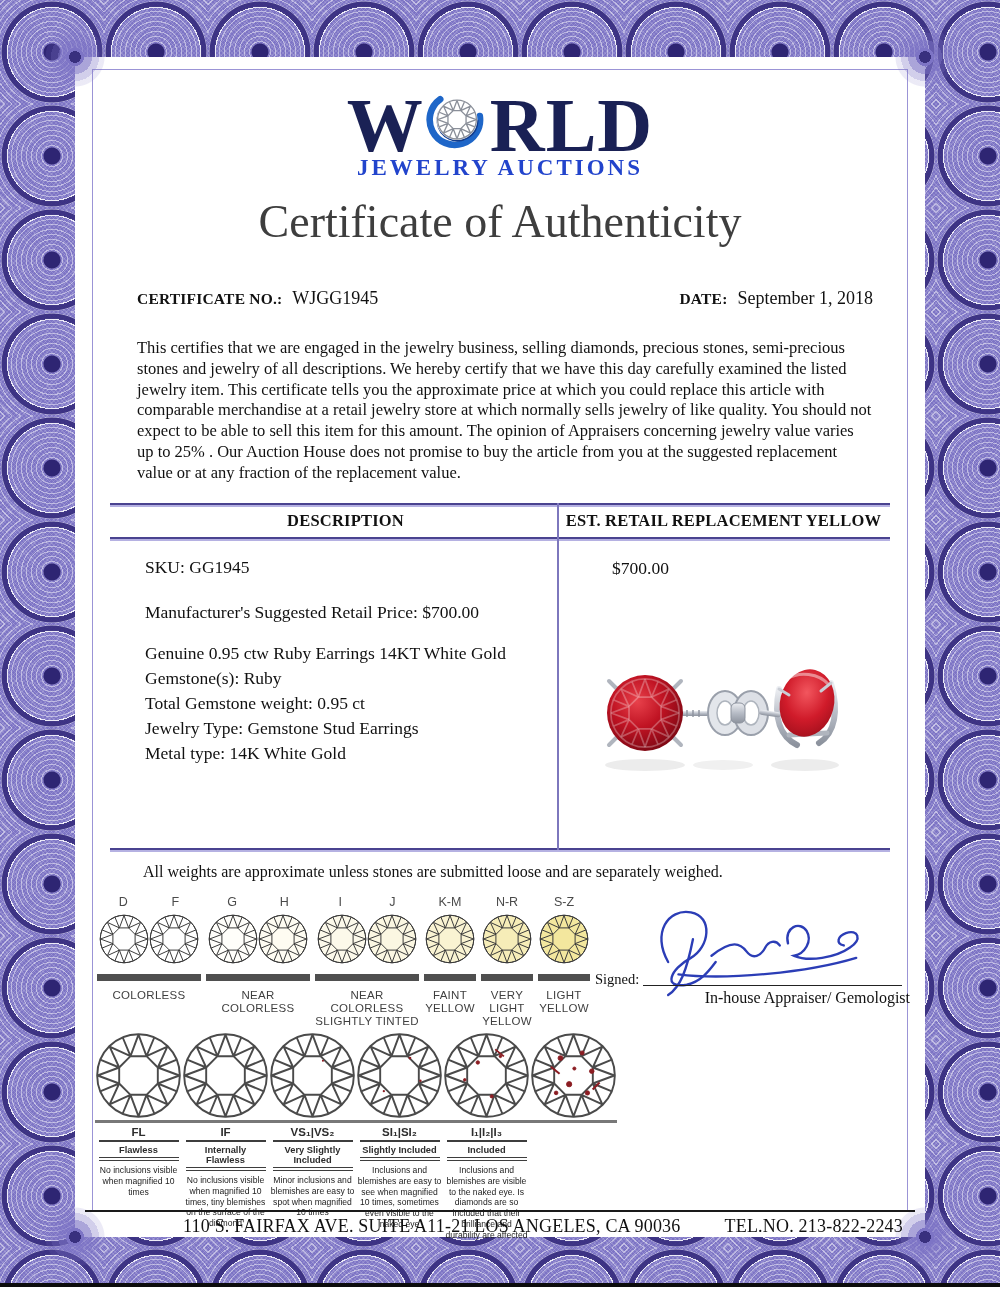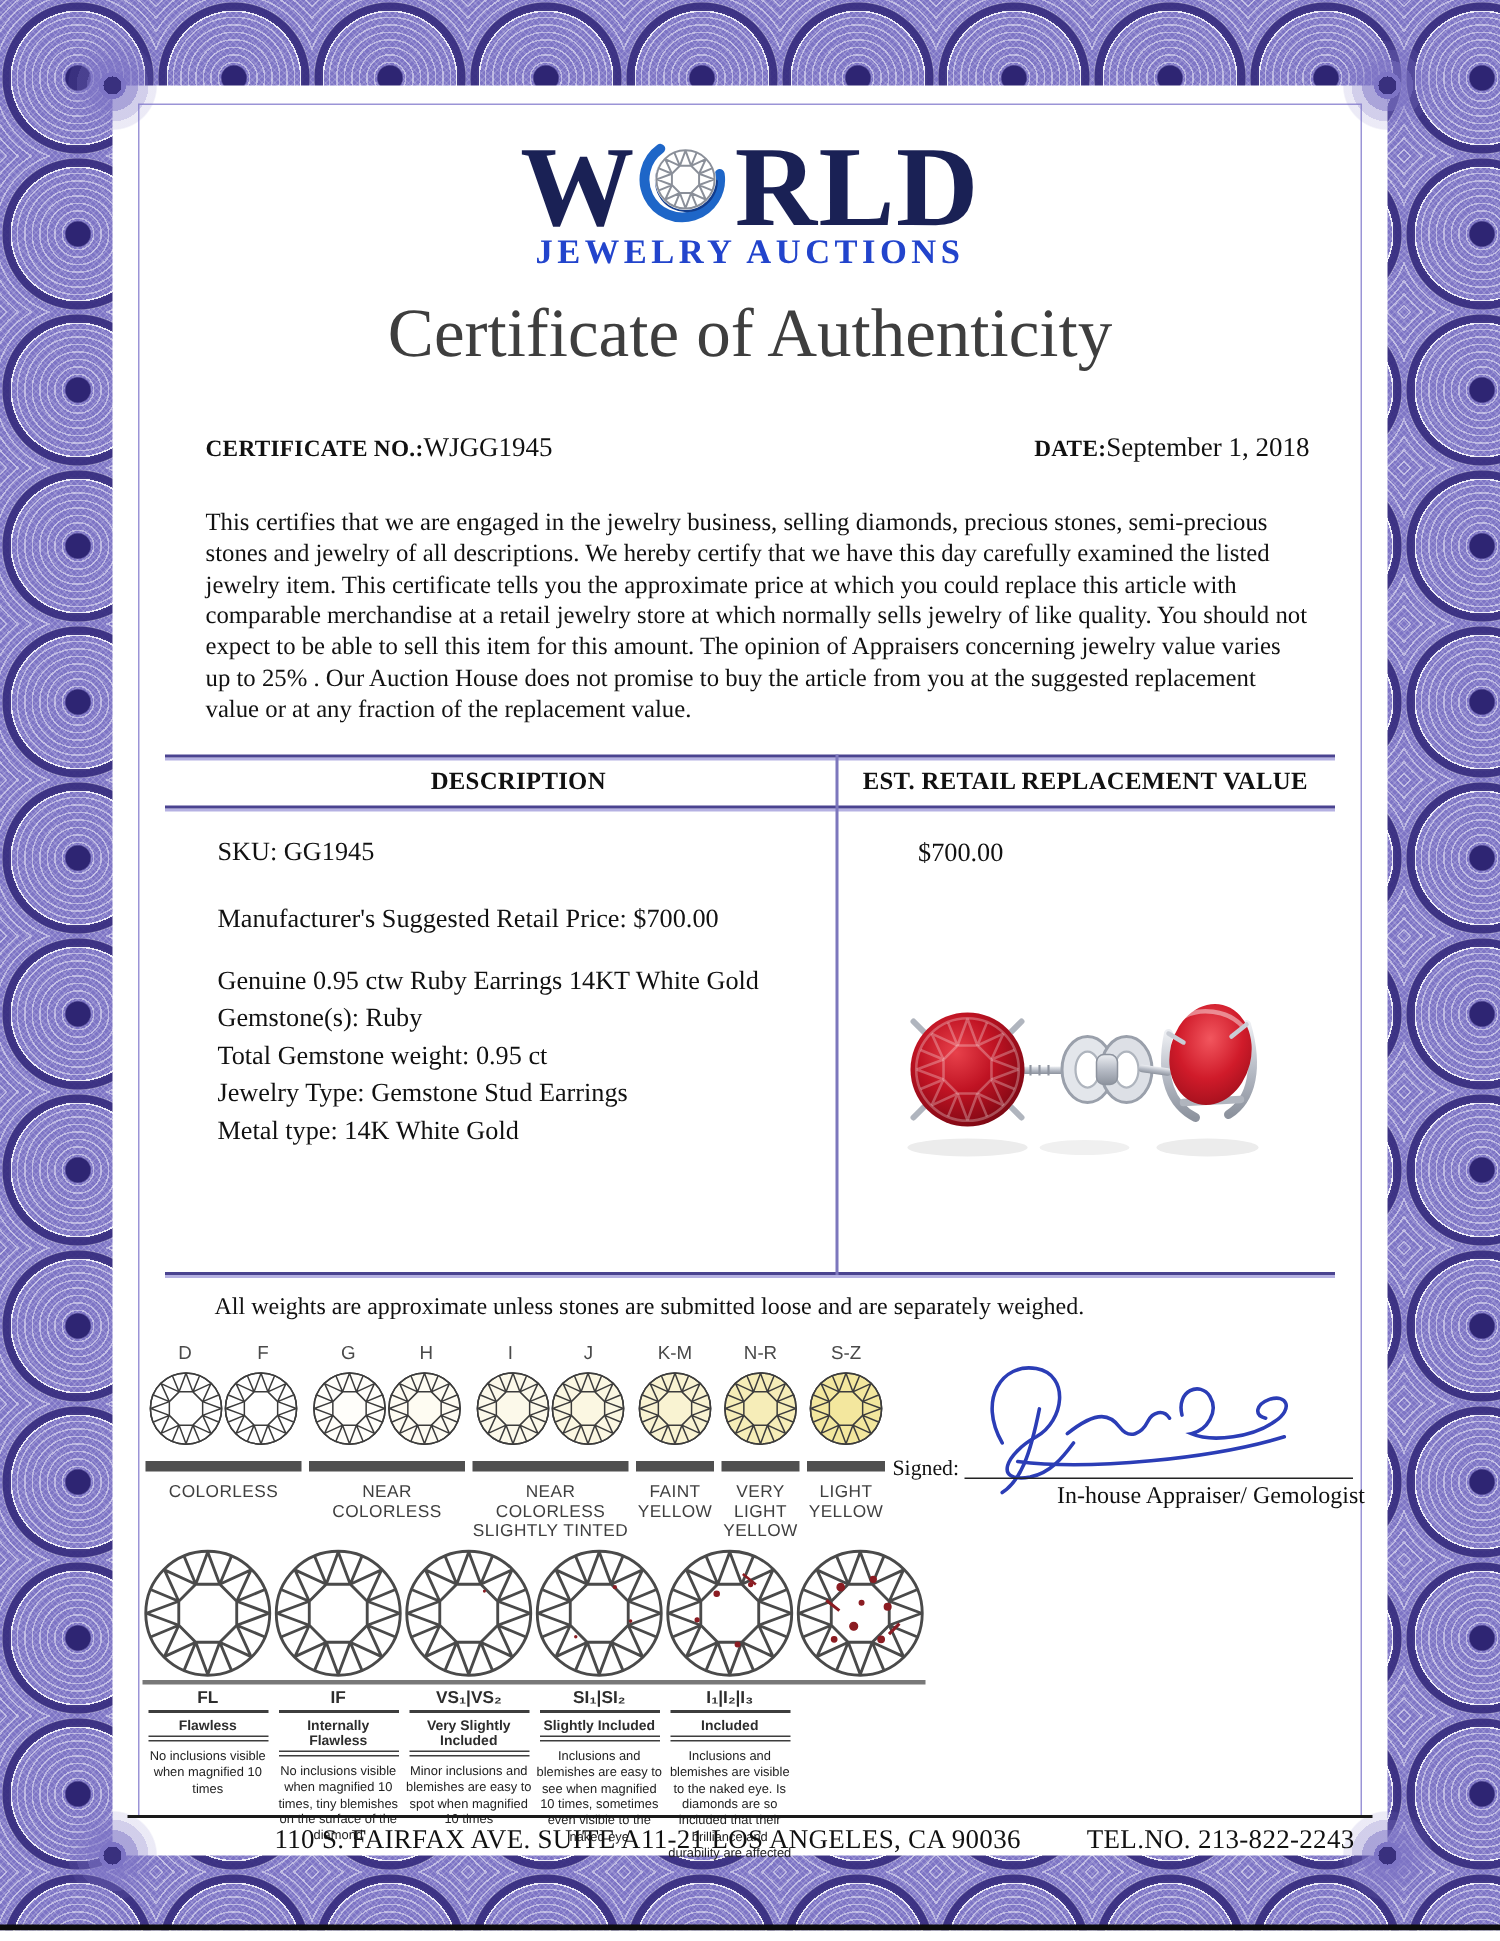--- a/index.html
+++ b/index.html
@@ -30,21 +30,21 @@
   .logo-osvg{margin:0 2px 6px 2px;}
   .logo-sub{margin-top:-8px;font-weight:bold;font-size:23px;letter-spacing:3px;color:#2244cc;}
 
   
   .cert-title{position:absolute;left:0;top:138px;width:100%;text-align:center;
     font-size:46px;color:#3e3e3e;}
 
   
   .cert-row{position:absolute;left:62px;top:231px;width:736px;display:flex;justify-content:space-between;}
   .cert-label{font-weight:bold;font-size:15.5px;letter-spacing:.2px;}
-  .cert-value{font-size:18px;}
+  .cert-value{font-size:18px;margin-left:10px;}
   .cert-pair{display:flex;align-items:baseline;}
 
   
   .paragraph{position:absolute;left:62px;top:281px;width:737px;font-size:16.5px;line-height:20.8px;}
 
   
   .ctable{position:absolute;left:35px;top:446px;width:780px;height:347px;}
   .groove-h{position:absolute;left:0;right:0;height:2px;background:#4a4390;box-shadow:0 2px 0 rgba(163,157,219,.8);}
   .groove-v{position:absolute;top:0;bottom:0;width:2px;background:#7d77bd;}
   .th{position:absolute;top:8px;height:26px;font-weight:bold;font-size:16.5px;text-align:center;letter-spacing:.2px;}
@@ -153,21 +153,21 @@
     </div>
 
     <div class="paragraph">This certifies that we are engaged in the jewelry business, selling diamonds, precious stones, semi-precious stones and jewelry of all descriptions.  We hereby certify that we have this day carefully examined the listed jewelry item. This certificate tells you the approximate price at which you could replace this article with comparable merchandise at a retail jewelry store at which normally sells jewelry of like quality.  You should not expect to be able to sell this item for this amount.  The opinion of Appraisers concerning jewelry value varies up to 25% .   Our Auction House does not promise to buy the article from you at the suggested replacement value or at any fraction of the replacement value.</div>
 
     <div class="ctable">
       <div class="groove-h" style="top:0;"></div>
       <div class="groove-h" style="top:34px;"></div>
       <div class="groove-h" style="top:345px;"></div>
       <div class="groove-v" style="left:447px;"></div>
       <div class="th" style="left:12px;width:447px;">DESCRIPTION</div>
-      <div class="th" style="left:447px;width:333px;">EST. RETAIL REPLACEMENT VALUE</div>
+      <div class="th" style="left:447px;width:333px;">EST. RETAIL REPLACEMENT YELLOW</div>
 
       <div class="desc-cell">
         <div class="desc-sku">SKU: GG1945</div>
         <div class="desc-msrp">Manufacturer's Suggested Retail Price: $700.00</div>
         <div>Genuine 0.95 ctw Ruby Earrings 14KT White Gold</div>
         <div>Gemstone(s): Ruby</div>
         <div>Total Gemstone weight: 0.95 ct</div>
         <div>Jewelry Type: Gemstone Stud Earrings</div>
         <div>Metal type: 14K White Gold</div>
       </div>

